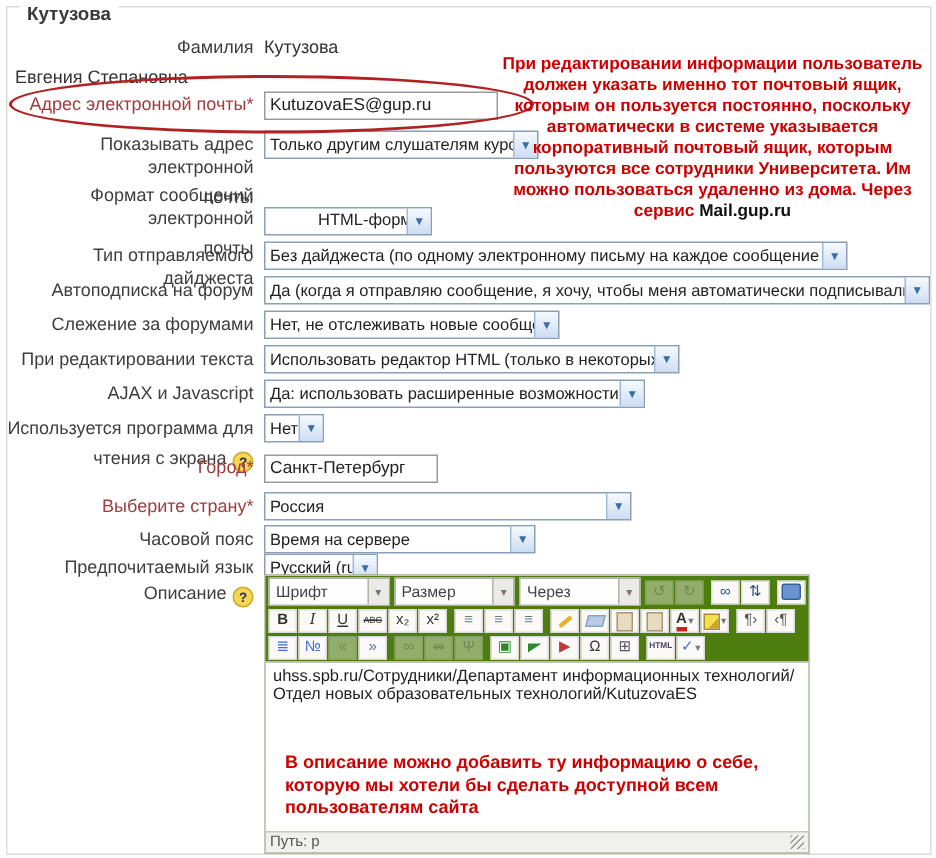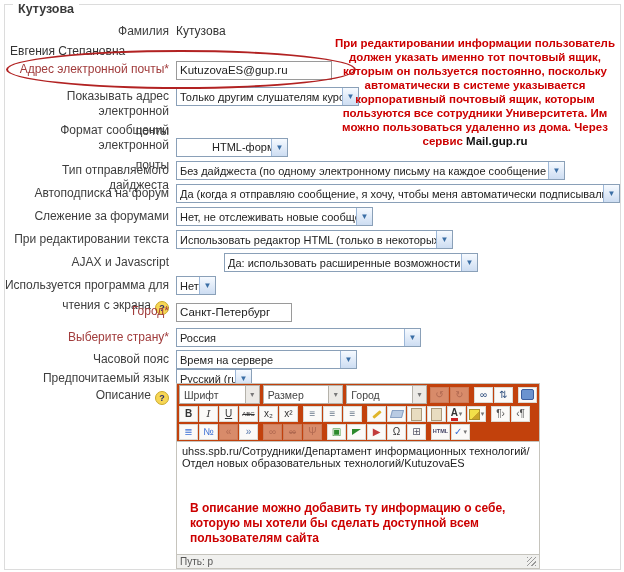--- a/index.html
+++ b/index.html
@@ -15,21 +15,21 @@
   .txt{height:17px;border:1px solid #9a9a9a;font-size:11.5px;padding:0 3px;font-family:inherit;color:#222;background:#fff;}
   .selbox{display:flex;height:19px;border:1px solid #8aa0b8;background:#fff;align-items:center;overflow:hidden;box-sizing:border-box;}
   .stxt{flex:1;padding:0 3px;font-size:11px;white-space:nowrap;overflow:hidden;color:#222;}
   .sarr{flex:0 0 15px;align-self:stretch;background:linear-gradient(#f6faff,#cdddf2);border-left:1px solid #9db8d9;display:flex;align-items:center;justify-content:center;color:#3a6ea5;font-size:8px;}
   .help{display:inline-block;width:12px;height:12px;border-radius:50%;background:#f7d654;border:1px solid #caa92c;color:#2b2b6b;font-size:9px;font-weight:bold;text-align:center;line-height:12px;margin-left:4px;vertical-align:-2px;}
   
   #email-oval{position:absolute;left:6px;top:50px;width:346px;height:35px;border:2px solid #b javascript22;border:2px solid #b22222;border-radius:50%;z-index:5;}
   #email-note{position:absolute;left:328px;top:36px;width:294px;text-align:center;font-size:11.5px;font-weight:bold;color:#cc0000;line-height:14px;z-index:6;}
   #email-note b{color:#111;}
   
-  #editor{position:absolute;left:176px;top:383px;width:364px;border:1px solid #c6c4bd;background:#c2410c;box-sizing:border-box;}
+  #editor{position:absolute;left:176px;top:383px;width:364px;border:1px solid #c6c4bd;background:#4d7c0f;box-sizing:border-box;}
   .tbrow{display:flex;align-items:center;padding:1px 2px;gap:1px;}
   .combo{display:flex;width:86px;height:17px;border:1px solid #b5b2aa;background:#fff;align-items:center;margin-right:2px;}
   .combo .ctext{flex:1;padding-left:4px;font-size:10.5px;color:#444;white-space:nowrap;overflow:hidden;}
   .combo .carr{flex:0 0 13px;align-self:stretch;border-left:1px solid #b5b2aa;background:#eceae6;color:#777;font-size:8px;display:flex;align-items:center;justify-content:center;}
   .tbtn{display:inline-flex;width:19px;height:16px;align-items:center;justify-content:center;background:#fbfaf8;border:1px solid #dcdad4;font-size:10px;color:#333;box-sizing:border-box;}
   .tbtn .gl{display:inline-flex;align-items:center;justify-content:center;line-height:1;}
   .tbtn.dis{opacity:.4;}
   .tbsep{display:inline-block;width:3px;height:14px;}
   .mini-arrow{font-size:7px;color:#777;margin-left:1px;}
   .g-b{font-weight:bold;}
@@ -113,21 +113,21 @@
   </div>
 
   <div class="frow" style="top:230px;">
     <div class="lbl">При редактировании текста</div>
     <div class="ctrl selbox" style="width:277px;">
       <span class="stxt">Использовать редактор HTML (только в некоторых браузерах)</span>
       <span class="sarr">▼</span>
     </div>
   </div>
 
-  <div class="frow" style="top:253px;gap:48px;">
+  <div class="frow" style="top:253px;">
     <div class="lbl">AJAX и Javascript</div>
     <div class="ctrl selbox" style="width:254px;">
       <span class="stxt">Да: использовать расширенные возможности Веб</span>
       <span class="sarr">▼</span>
     </div>
   </div>
 
   <div class="frow" style="top:276px;">
     <div class="lbl"><span>Используется программа для</span><span class="l2"><span>чтения с экрана</span><span class="help">?</span></span></div>
     <div class="ctrl selbox" style="width:40px;">
@@ -173,21 +173,21 @@
     <div class="tbrow">
       <div class="combo">
         <span class="ctext">Шрифт</span>
         <span class="carr">▾</span>
       </div>
       <div class="combo">
         <span class="ctext">Размер</span>
         <span class="carr">▾</span>
       </div>
       <div class="combo">
-        <span class="ctext">Город</span>
+        <span class="ctext">Через</span>
         <span class="carr">▾</span>
       </div>
       <span style="display:inline-flex;gap:1px;">
           <span class="tbtn dis">
             <span class="gl" style="color: rgb(154, 167, 184);">↺</span>
           </span>
           <span class="tbtn dis">
             <span class="gl" style="color: rgb(154, 167, 184);">↻</span>
           </span>
           <span class="tbsep"></span>

